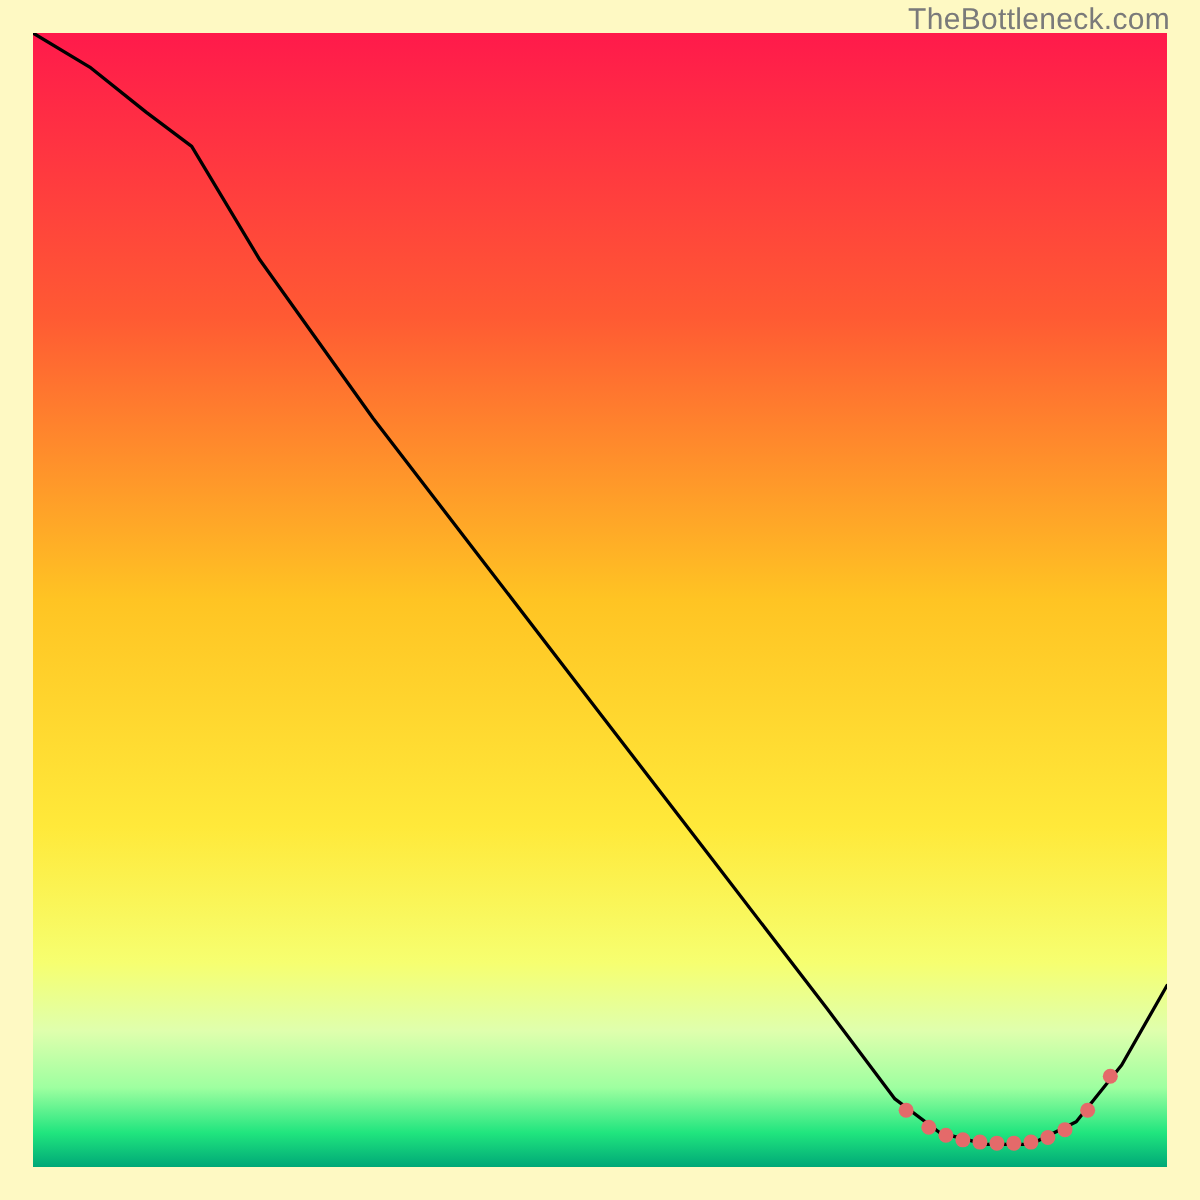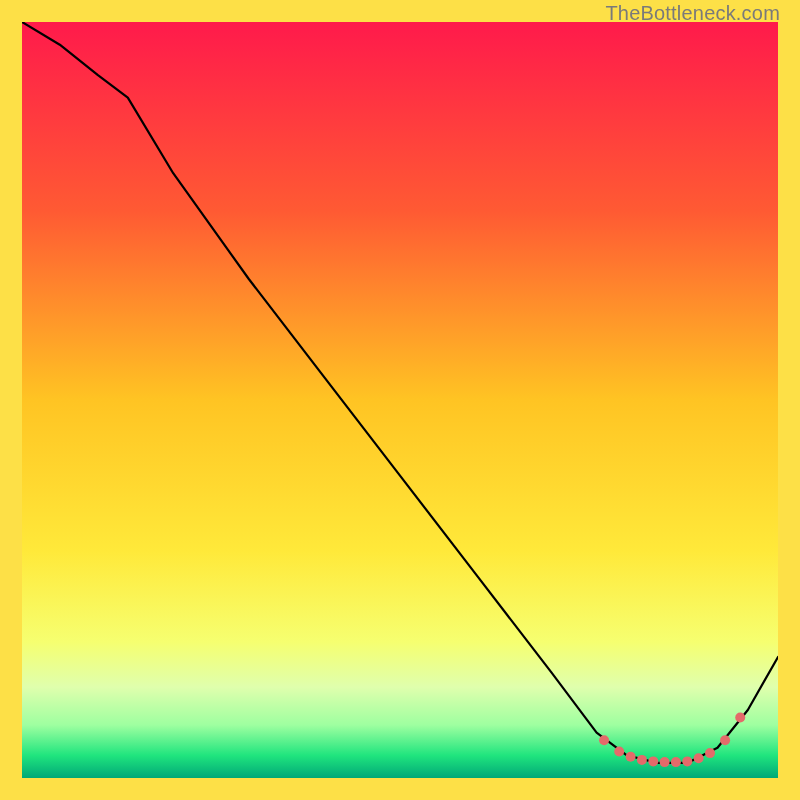--- a/index.html
+++ b/index.html
@@ -7,21 +7,21 @@
     padding: 0;
     width: 800px;
     height: 800px;
     background: #000;
     overflow: hidden;
   }
   .frame {
     position: relative;
     width: 800px;
     height: 800px;
-    background: #fde047;
+    background: #fef9c3;
   }
   .plot {
     position: absolute;
     left: 22px;
     top: 22px;
     width: 756px;
     height: 756px;
   }
   .watermark {
     position: absolute;

